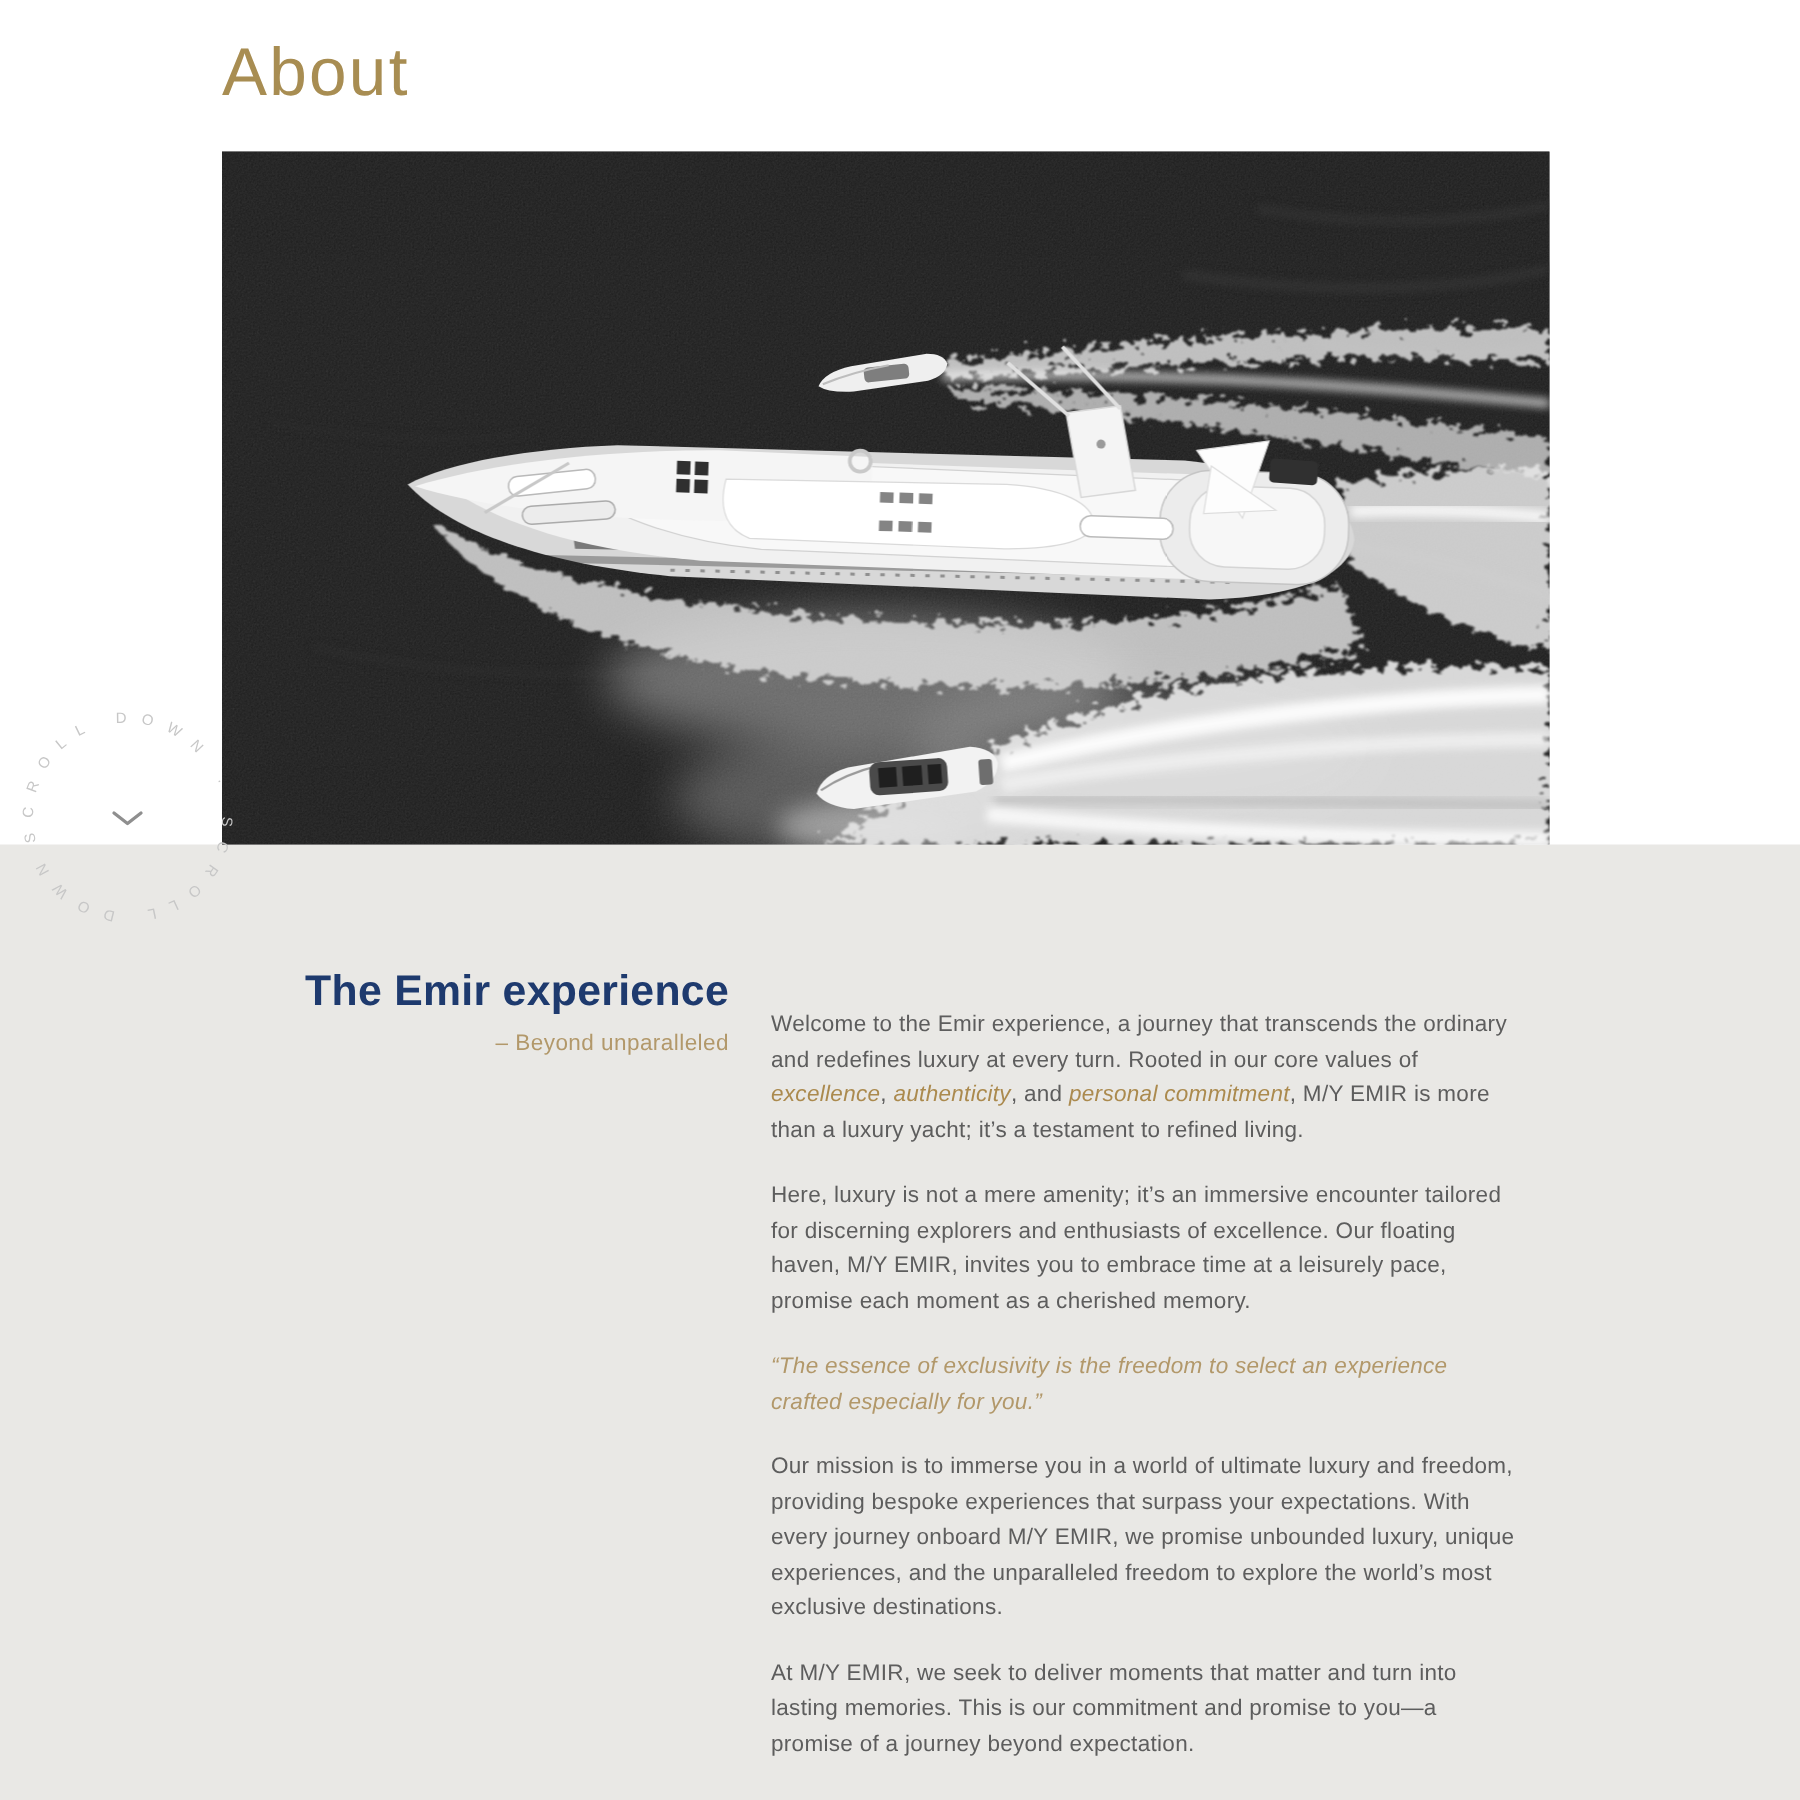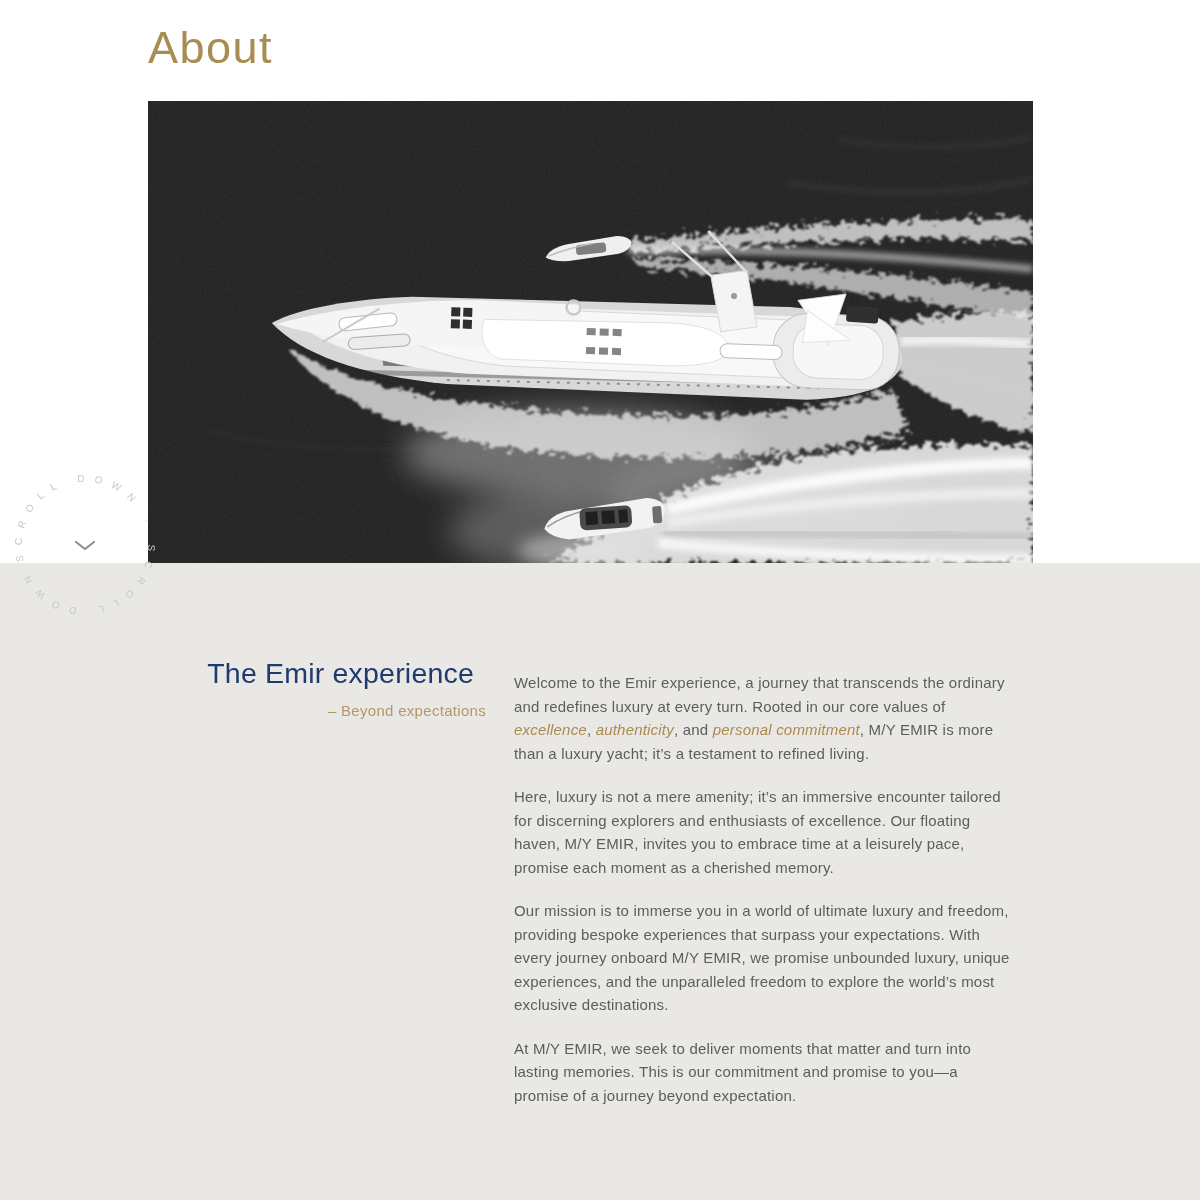--- a/index.html
+++ b/index.html
@@ -33,21 +33,21 @@
   }
   .ring-text {
     font-family:"Liberation Sans", sans-serif;
     font-size:10px; letter-spacing:6.8px;
     fill:var(--ring-gray,#c7c7c7);
   }
 
   .content { position:absolute; left:148px; top:645px; width:904px; display:flex; }
   .left-col { width:338px; text-align:right; flex:none; }
   .section-heading {
-    margin:12px; font-size:28.5px; font-weight:400; letter-spacing:0.2px;
+    margin:0; font-size:28.5px; font-weight:700; letter-spacing:0.2px;
     color:var(--heading-navy,#1e3a6e);
   }
   .section-subheading {
     margin-top:9px; font-size:15px; letter-spacing:0.3px;
     color:var(--quote-gold,#b2986a);
   }
   .right-col { margin-left:28px; width:498px; margin-top:26px; flex:none; }
   .para {
     margin:0 0 20px 0; font-size:15px; line-height:23.5px;
     letter-spacing:0.2px; color:var(--body-gray,#5d5d5d);
@@ -214,23 +214,24 @@
           <textPath href="#ringPath" textLength="412">SCROLL DOWN · SCROLL DOWN ·</textPath>
         </text>
       </g>
       <path d="M 76,82 L 85,89 L 94,82" fill="none" stroke="#8f8f8f" stroke-width="2.2" stroke-linecap="round" stroke-linejoin="round"></path>
     </svg>
   </div>
 
   <div class="content">
     <div class="left-col">
       <h2 class="section-heading">The Emir experience</h2>
-      <div class="section-subheading">– Beyond expectations</div>
+      <div class="section-subheading">– Beyond unparalleled</div>
     </div>
     <div class="right-col">
         <p class="para"><span>Welcome to the Emir experience, a journey that transcends the ordinary and redefines luxury at every turn. Rooted in our core values of </span><span class="gold-em">excellence</span><span>, </span><span class="gold-em">authenticity</span><span>, and </span><span class="gold-em">personal commitment</span><span>, M/Y EMIR is more than a luxury yacht; it’s a testament to refined living.</span></p>
         <p class="para"><span>Here, luxury is not a mere amenity; it’s an immersive encounter tailored for discerning explorers and enthusiasts of excellence. Our floating haven, M/Y EMIR, invites you to embrace time at a leisurely pace, promise each moment as a cherished memory.</span></p>
+        <p class="para quote"><span>“The essence of exclusivity is the freedom to select an experience crafted especially for you.”</span></p>
         <p class="para"><span>Our mission is to immerse you in a world of ultimate luxury and freedom, providing bespoke experiences that surpass your expectations. With every journey onboard M/Y EMIR, we promise unbounded luxury, unique experiences, and the unparalleled freedom to explore the world’s most exclusive destinations.</span></p>
         <p class="para"><span>At M/Y EMIR, we seek to deliver moments that matter and turn into lasting memories. This is our commitment and promise to you—a promise of a journey beyond expectation.</span></p>
       </div>
   </div>
 
 </div>
 
 </body></html>

